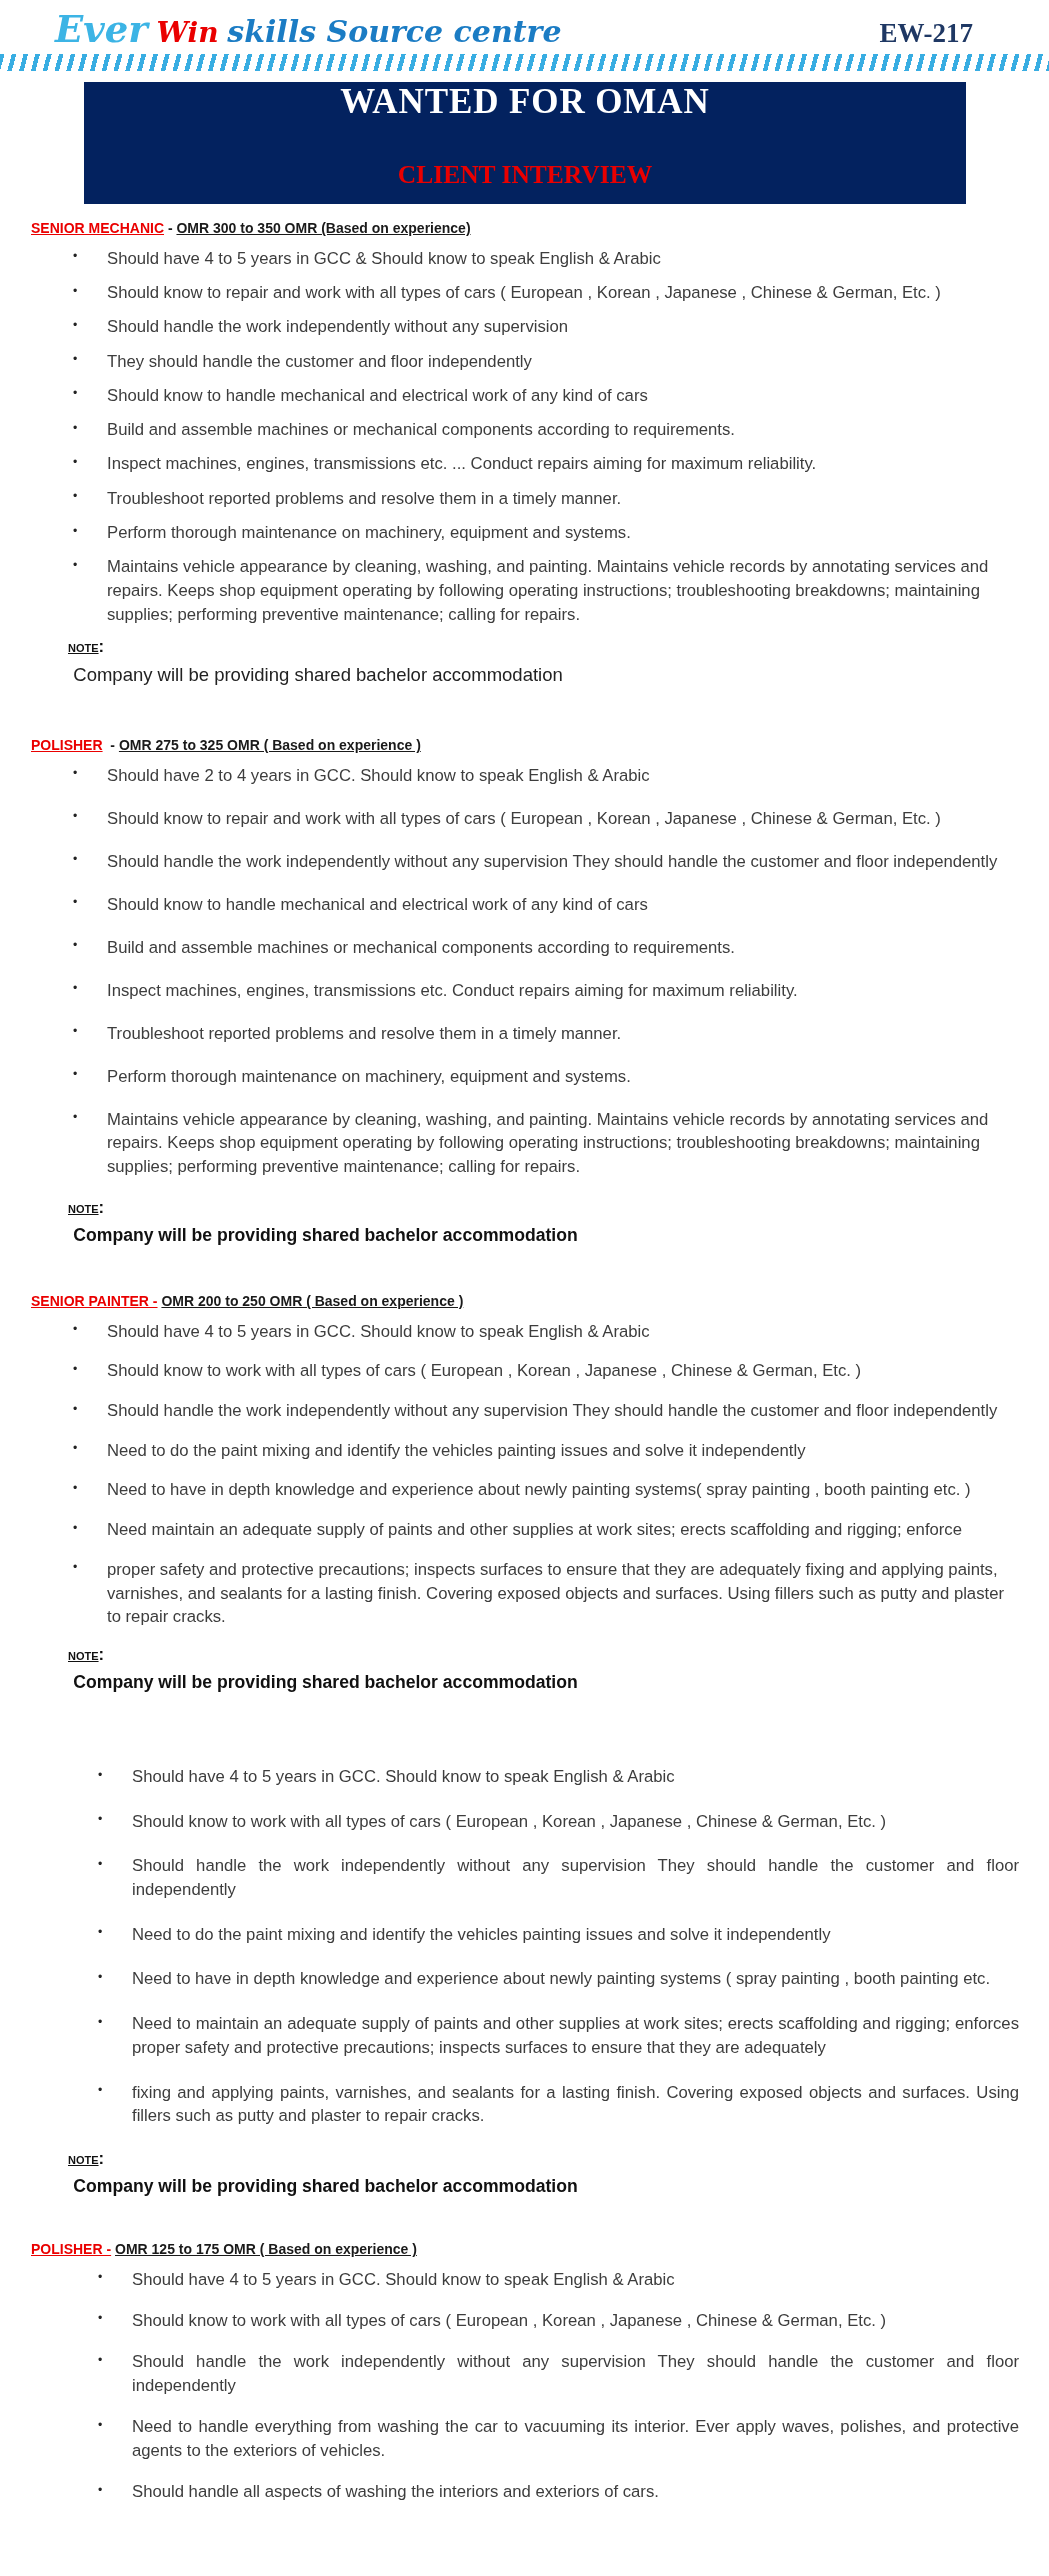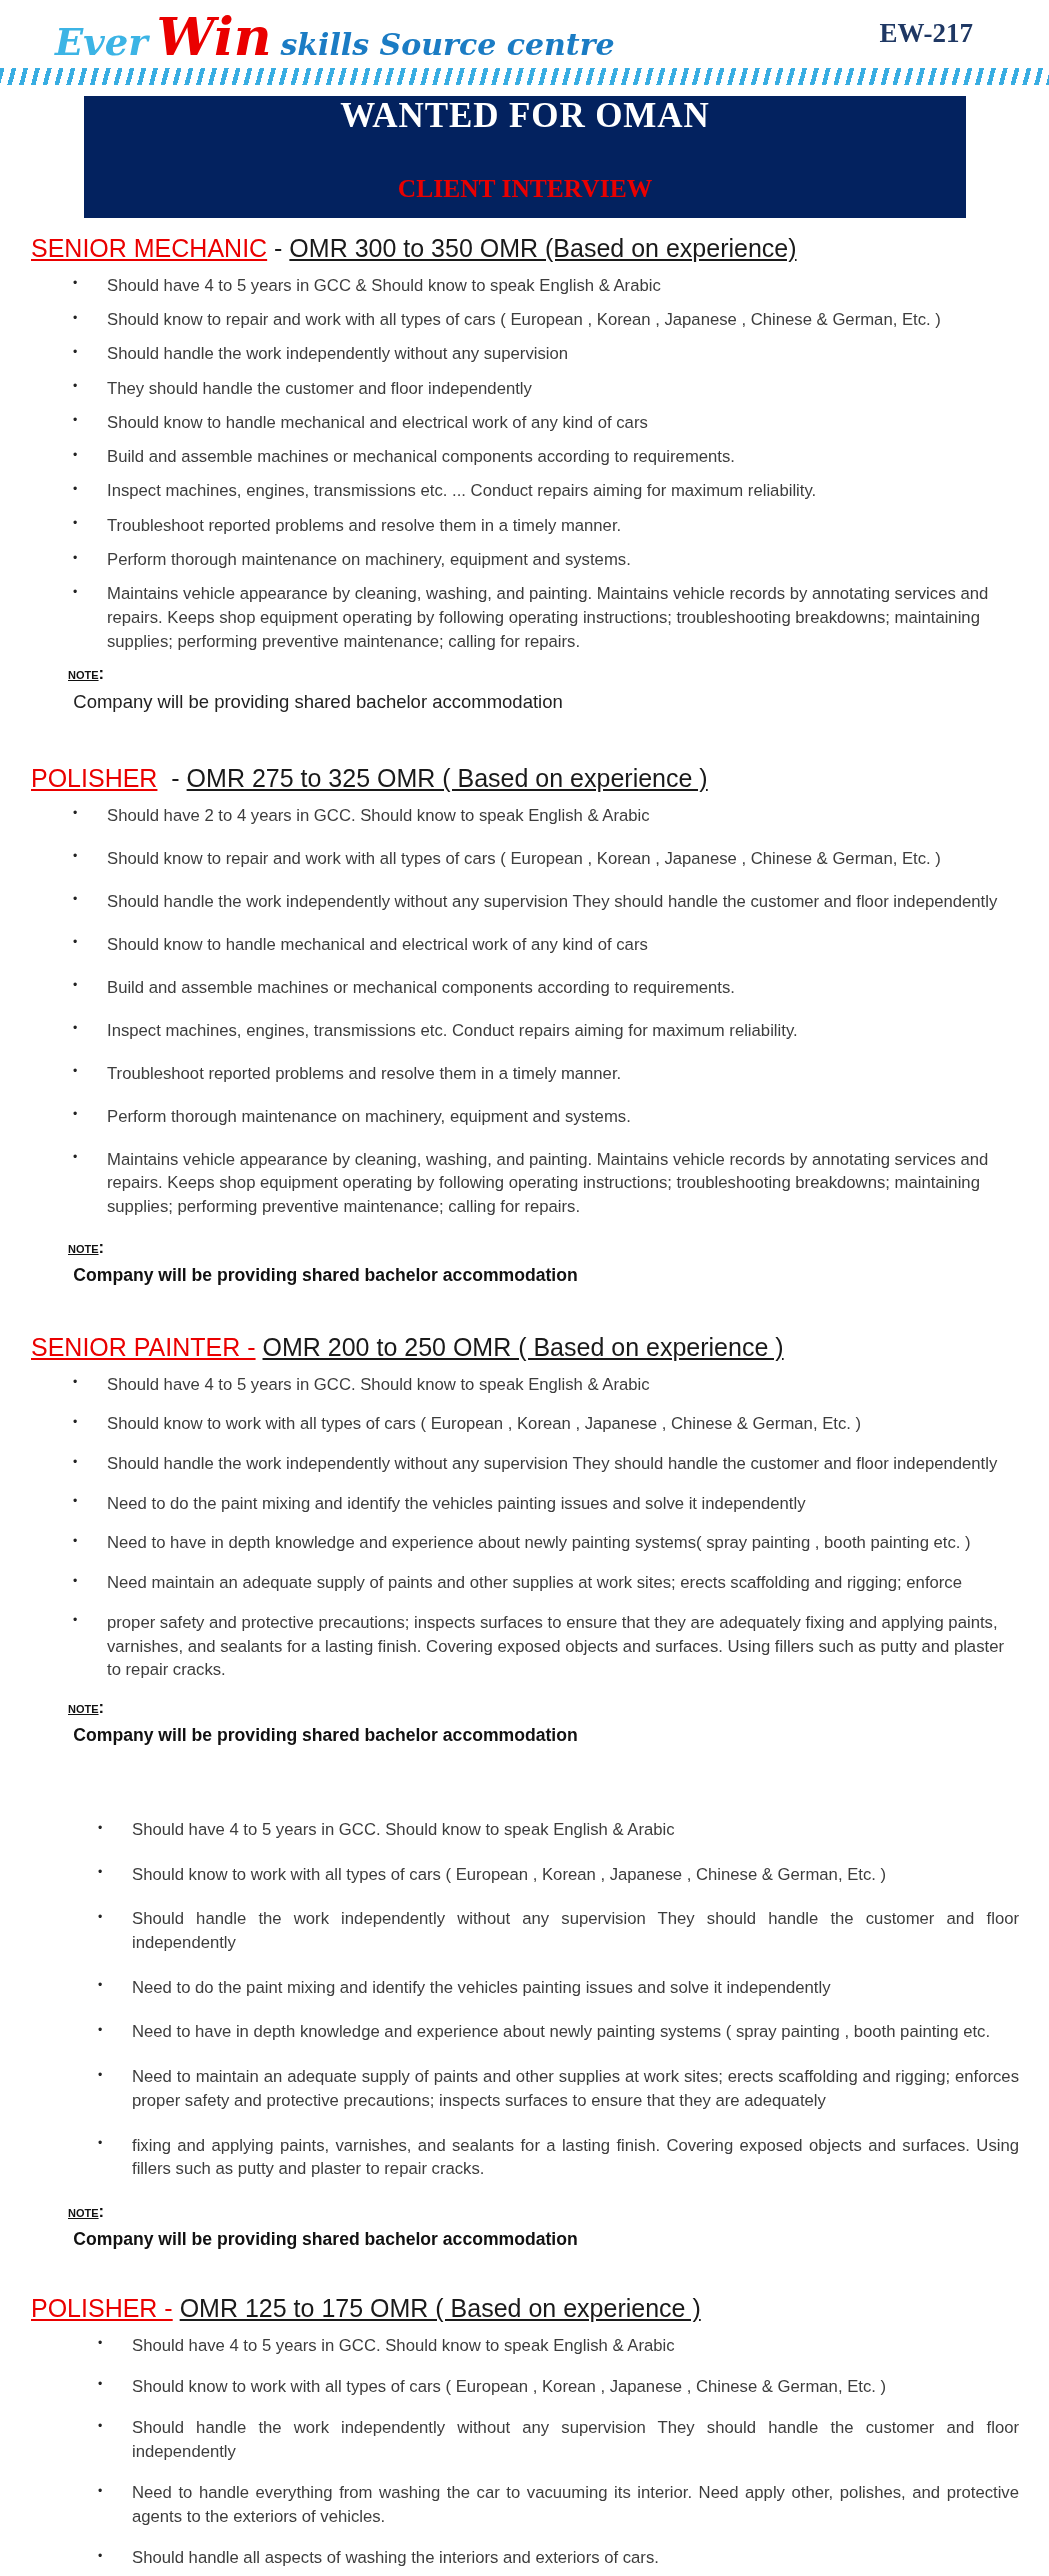--- a/index.html
+++ b/index.html
@@ -3,39 +3,39 @@
 <meta charset="utf-8">
 <style>
   html,body{margin:0;padding:0;background:#ffffff;}
   .page{width:1050px;min-height:2576px;margin:0;background:#fff;
         font-family:"Liberation Sans",sans-serif;color:var(--body_text,#3d3d3d);overflow:hidden;}
 
   
   .top-header{display:flex;justify-content:space-between;align-items:flex-start;padding:10.6px 77px 1.8px 55px;}
   .logo{font-family:"DejaVu Serif",serif;font-style:italic;font-weight:bold;line-height:1;white-space:nowrap;}
   .logo-ever{color:var(--logo_light_blue);font-size:37px;}
-  .logo-win{color:var(--accent_red);font-size:52px;margin-left:8.8px;}
+  .logo-win{color:var(--accent_red);font-size:28px;margin-left:8.8px;}
   .logo-rest{color:var(--logo_blue);font-size:30px;margin-left:8.8px;}
   .hdr-code{font-family:"Liberation Serif",serif;font-weight:bold;font-size:27px;color:var(--navy);padding-top:7px;}
 
   .stripe-top{height:17.6px;margin-top:3.5px;
     background:repeating-linear-gradient(105deg,var(--stripe_blue) 0 4.4px,#ffffff 4.4px 11.4px);}
 
   
   .banner{margin:10.6px 84px 0;background:var(--banner_bg);text-align:center;padding:0 0 14px;}
   .banner-title{color:var(--banner_title);font-family:"Liberation Serif",serif;font-weight:bold;
                 font-size:35px;letter-spacing:0.9px;margin:0;}
   .banner-sub{display:inline-block;background:var(--highlight_yellow);color:var(--accent_red);
               font-family:"Liberation Serif",serif;font-weight:bold;font-size:26px;padding:0.9px 10.6px;margin-top:6.2px;}
   .banner-sub2{color:var(--accent_red);font-family:Liberation Serif, serif;font-weight:bold;
                font-size:25.5px;margin-top:22px;}
 
   
   .job-section{margin-left:31px;margin-right:31px;}
-  .job-heading{font-size:25px;font-weight:normal;margin:0 0 10.6px;color:var(--heading_black);}
+  .job-heading{font-size:14px;font-weight:bold;margin:0 0 10.6px;color:var(--heading_black);}
   .job-title{color:var(--accent_red);text-decoration:underline;text-decoration-color:var(--accent_red);}
   .job-sep{color:var(--heading_black);white-space:pre;}
   .job-salary{color:var(--heading_black);text-decoration:underline;}
 
   .bullet-row{display:flex;}
   .bullet-dot{flex:none;width:13px;margin-right:21px;font-size:12.3px;padding-top:2.6px;color:#222;}
   .bullet-text{margin:0;font-size:16.7px;line-height:1.42;}
   .justify .bullet-text{text-align:justify;}
   .ind-a{padding-left:42px;}
   .ind-b{padding-left:67px;}
@@ -243,21 +243,21 @@
           <div class="bullet-row" style="margin-bottom: 17.6px;">
             <span class="bullet-dot">•</span>
             <p class="bullet-text">Should know to work with all types of cars ( European , Korean , Japanese , Chinese &amp; German, Etc. )</p>
           </div>
           <div class="bullet-row" style="margin-bottom: 17.6px;">
             <span class="bullet-dot">•</span>
             <p class="bullet-text">Should handle the work independently without any supervision They should handle the customer and floor independently</p>
           </div>
           <div class="bullet-row" style="margin-bottom: 17.6px;">
             <span class="bullet-dot">•</span>
-            <p class="bullet-text">Need to handle everything from washing the car to vacuuming its interior. Need apply other, polishes, and protective agents to the exteriors of vehicles.</p>
+            <p class="bullet-text">Need to handle everything from washing the car to vacuuming its interior. Ever apply waves, polishes, and protective agents to the exteriors of vehicles.</p>
           </div>
           <div class="bullet-row" style="margin-bottom: 17.6px;">
             <span class="bullet-dot">•</span>
             <p class="bullet-text">Should handle all  aspects of washing the interiors and exteriors of cars.</p>
           </div>
         </div>
       </section>
     </main>
 
 </div>

